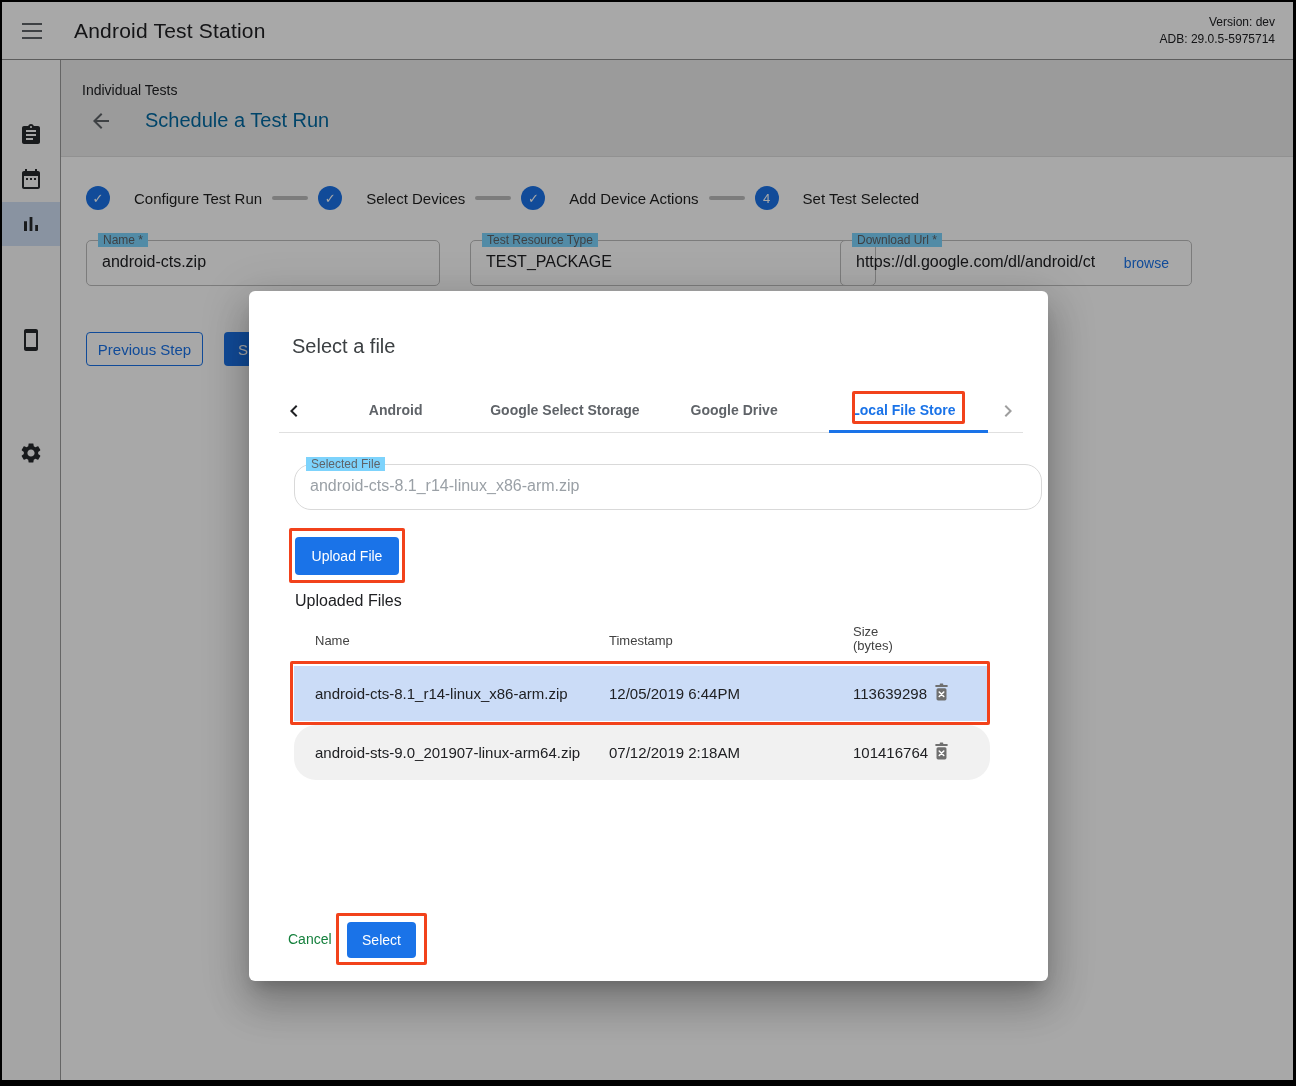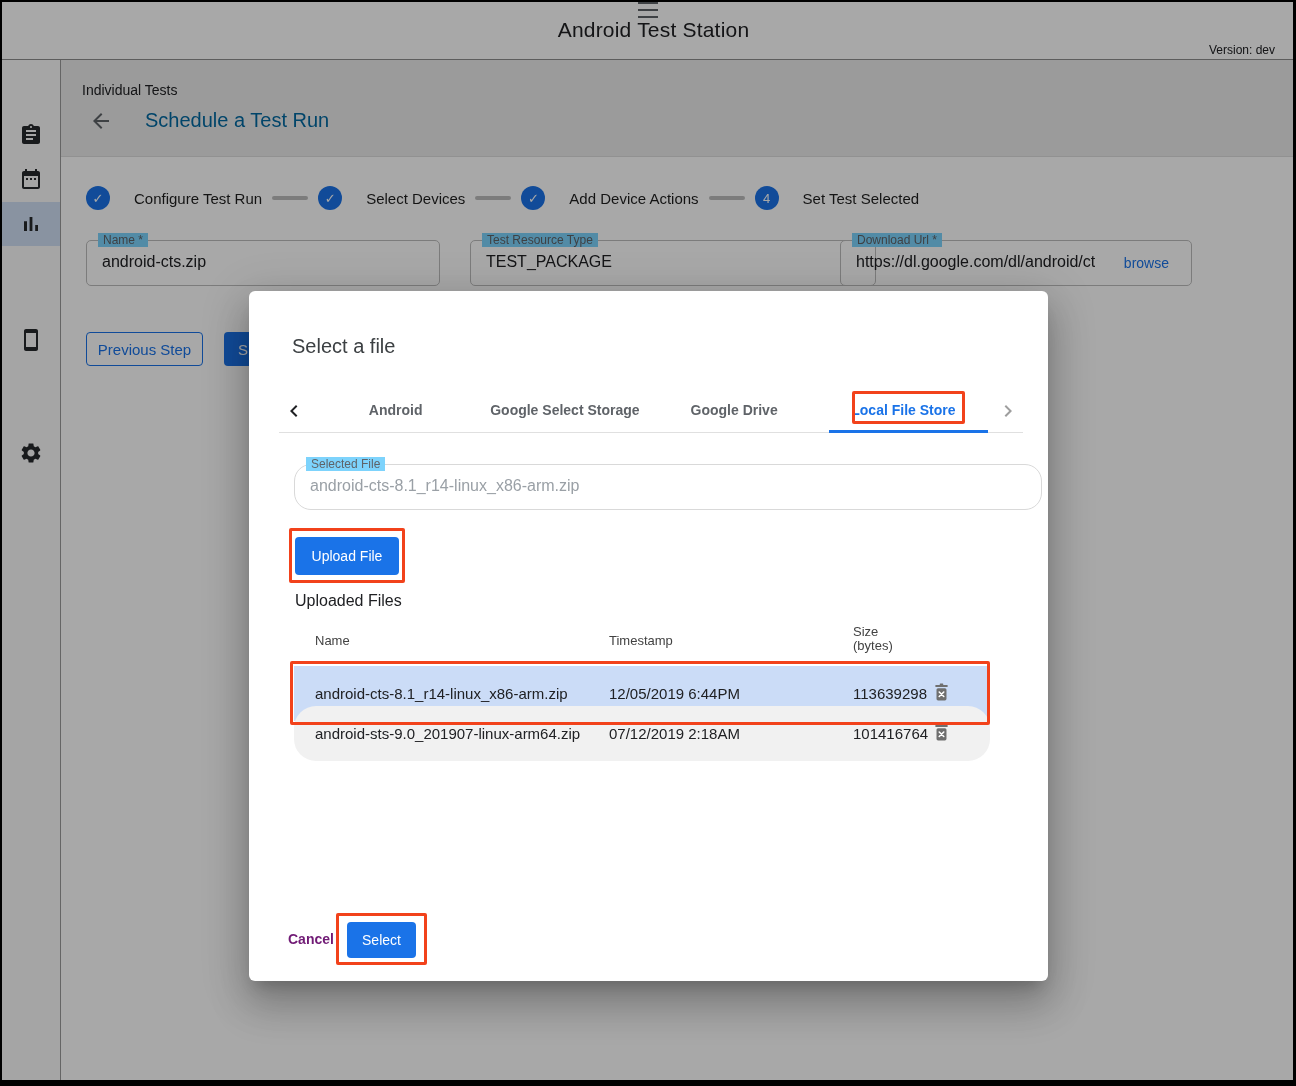--- a/index.html
+++ b/index.html
@@ -6,21 +6,21 @@
   html,body { background:#000; }
   body { font-family:"Liberation Sans", sans-serif; }
   .screen{
     position:relative; width:1296px; height:1086px; background:#fff;
     border:2px solid #000; border-bottom-width:6px; border-right-width:3px;
     overflow:hidden;
   }
   
   .topbar{
     position:absolute; left:0; top:0; right:0; height:58px; background:#fff;
-    border-bottom:1px solid #8e8e8e; display:flex; align-items:center;flex-direction:column;
+    border-bottom:1px solid #8e8e8e; display:flex; align-items:center;
   }
   .hamburger{ width:60px; display:flex; flex-direction:column; align-items:center; gap:5px; cursor:pointer;}
   .hamburger span{ display:block; width:20px; height:2px; background:#5f6368; }
   .app-title{ font-size:21px; color:#202124; margin-left:12px; letter-spacing:.2px;}
   .topbar-right{ margin-left:auto; margin-right:18px; text-align:right; font-size:12px; color:#202124; line-height:17px;}
   
   .sidebar{
     position:absolute; left:0; top:58px; bottom:0; width:59px; background:#fafafa;
     border-right:1px solid #9a9a9a;
   }
@@ -89,21 +89,21 @@
   .th-size{ position:absolute; left:559px; top:0; line-height:14px;}
   .trow{ position:absolute; left:45px; width:696px; height:55px; cursor:pointer;}
   .trow.selected{ background:#cbdcf7;}
   .trow.plain{ background:#f1f1f1;}
   .td-name{ position:absolute; left:21px; top:19px; font-size:15px; color:#202124; white-space:nowrap;}
   .td-time{ position:absolute; left:315px; top:19px; font-size:15px; color:#202124; white-space:nowrap;}
   .td-size{ position:absolute; left:559px; top:19px; width:78px; font-size:15px; color:#202124; white-space:nowrap; overflow:hidden;}
   .del-btn{ position:absolute; left:635px; top:16px; width:24px; height:24px; cursor:pointer; background:none; border:none;}
   .del-btn svg{ width:21px; height:21px;}
   
-  .cancel-link{ position:absolute; left:39px; top:640px; font-size:14px; font-weight:bold; color:#701a75; cursor:pointer;}
+  .cancel-link{ position:absolute; left:39px; top:640px; font-size:14px; font-weight:normal; color:#15803d; cursor:pointer;}
   .select-btn{ left:98px; top:631px; width:69px; height:36px; justify-content:center; font-size:14px;}
   
   .anno{ position:absolute; border:3px solid #f2421b; z-index:30; border-radius:2px; pointer-events:none;}
 </style>
 </head>
 <body>
 
 <div class="screen">
 
   <div class="topbar">
@@ -245,21 +245,21 @@
       <button class="del-btn">
         <svg viewBox="0 0 24 24">
           <rect x="10" y="1.8" width="4" height="1.8" rx="0.5" fill="#6f6f6f"></rect>
           <rect x="5" y="3.4" width="14" height="2.4" rx="0.5" fill="#6f6f6f"></rect>
           <rect x="6.3" y="7" width="11.4" height="14" rx="1.8" fill="#6f6f6f"></rect>
           <path d="M9.4 11.4 14.6 16.6 M14.6 11.4 9.4 16.6" stroke="#fff" stroke-width="1.8" stroke-linecap="round"></path>
         </svg>
       </button>
     </div>
 
-    <div class="trow plain" style="top:415px;border-radius:22px;">
+    <div class="trow plain" style="top:434px;border-radius:22px;">
       <span class="td-name">android-sts-9.0_201907-linux-arm64.zip</span>
       <span class="td-time">07/12/2019 2:18AM</span>
       <span class="td-size">101416764</span>
       <button class="del-btn">
         <svg viewBox="0 0 24 24">
           <rect x="10" y="1.8" width="4" height="1.8" rx="0.5" fill="#6f6f6f"></rect>
           <rect x="5" y="3.4" width="14" height="2.4" rx="0.5" fill="#6f6f6f"></rect>
           <rect x="6.3" y="7" width="11.4" height="14" rx="1.8" fill="#6f6f6f"></rect>
           <path d="M9.4 11.4 14.6 16.6 M14.6 11.4 9.4 16.6" stroke="#fff" stroke-width="1.8" stroke-linecap="round"></path>
         </svg>

